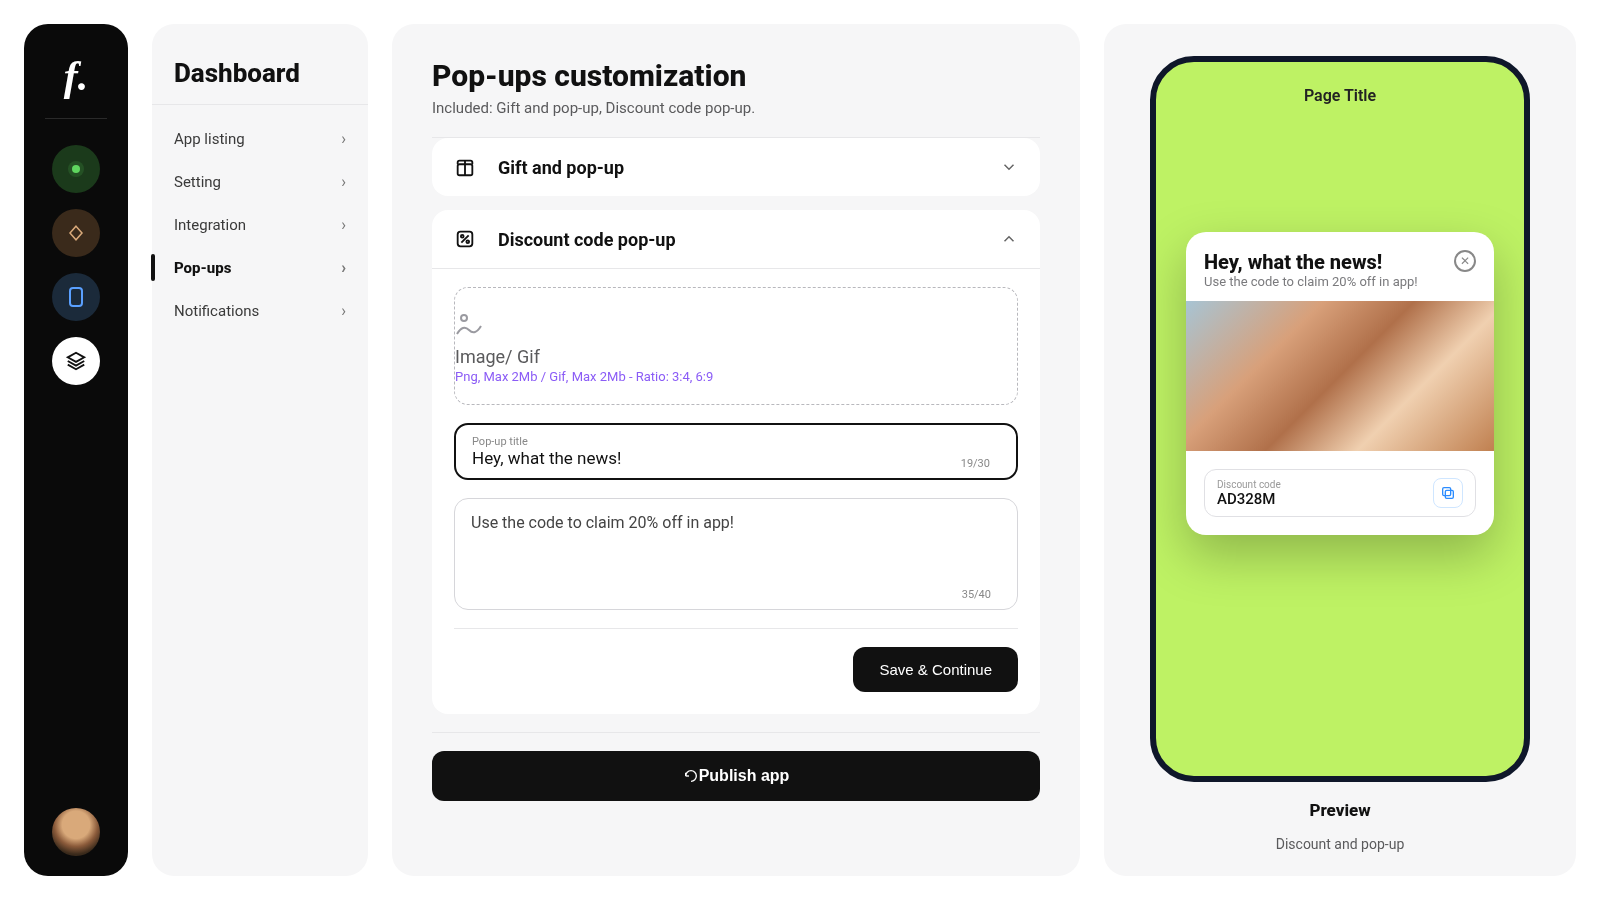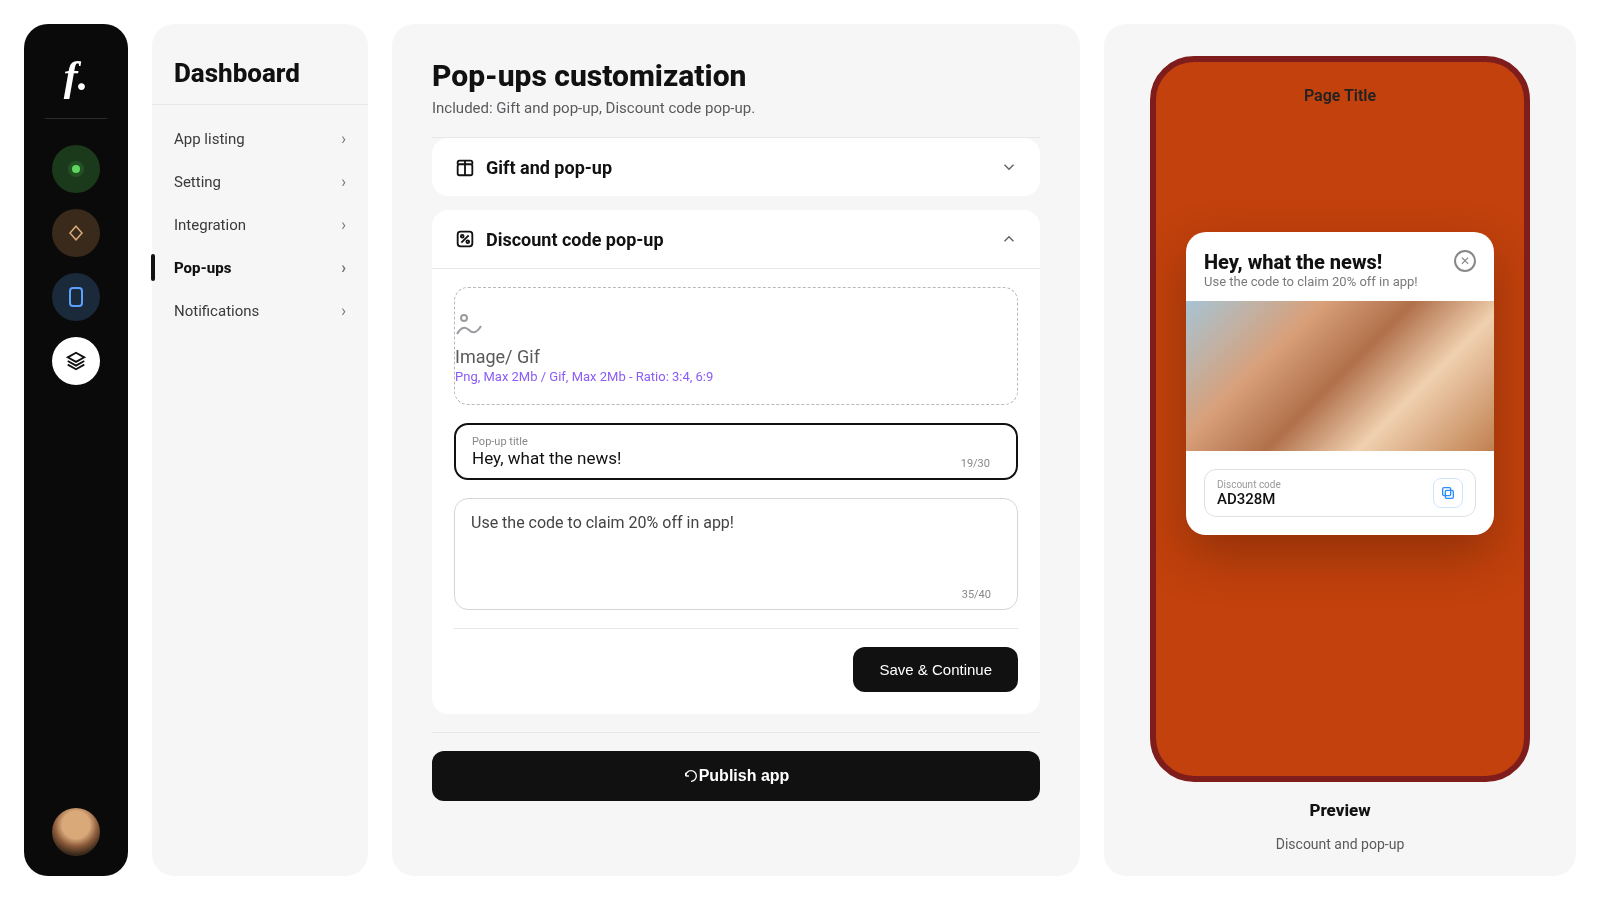--- a/index.html
+++ b/index.html
@@ -22,21 +22,21 @@
 .side-item.active { font-weight: 800; color: #111; }
 .side-item.active::before { content:''; position:absolute; left:-1px; top:8px; bottom:8px; width:4px; background:#111; border-radius:4px; }
 .chev { font-size: 16px; color: #777; }
 
 
 .main { flex: 1; background: #f6f6f7; border-radius: 22px; margin: 24px 0 24px 24px; padding: 34px 40px 28px; overflow-y: auto; }
 .main-title { font-size: 30px; font-weight: 800; color: #111; margin-bottom: 6px; }
 .main-sub { font-size: 15px; color: #5a5a5c; padding-bottom: 20px; border-bottom: 1px solid #e7e7e9; }
 
 .section { background: #fff; border-radius: 16px; margin-bottom: 14px; }
-.sec-head { display: flex; align-items: center; padding: 18px 22px; cursor: pointer; gap: 10px; }
+.sec-head { display: flex; align-items: center; padding: 18px 22px; cursor: pointer; gap: 22px; }
 .sec-label { font-size: 18px; font-weight: 700; flex:1; color:#111; }
 .sec-chev { color:#666; }
 .sec-body { border-top: 1px solid #e7e7e9; padding: 18px 22px 22px; }
 
 .dropzone { border: 1.5px dashed #b8b8bd; border-radius: 14px; padding: 24px 0 20px; text-align:left; margin-bottom: 18px; cursor:pointer; }
 .dz-icon { color:#9a9aa0; margin-bottom:6px; }
 .dz-title { font-size: 18px; color:#5a5a5c; }
 .dz-sub { font-size: 13px; color:#8b5cf6; margin-top:2px; }
 
 .field-box { border: 2px solid #111; border-radius: 14px; padding: 10px 16px 10px 16px; position: relative; margin-bottom: 18px; }
@@ -48,21 +48,21 @@
 .textarea-box textarea { border:none; outline:none; width:100%; resize:none; font-size:16px; color:#444; font-family: inherit; height:78px; }
 
 .btn-row { border-top:1px solid #e7e7e9; padding-top:18px; display:flex; justify-content:flex-end; }
 .btn-dark { background:#111; color:#fff; border:none; border-radius:12px; padding:14px 26px; font-size:15px; font-weight:400; cursor:pointer; }
 
 .publish-sep { border-top: 1px solid #e7e7e9; margin: 18px 0 18px; }
 .publish-btn { width:100%; background:#111; color:#fff; border:none; border-radius:12px; padding:16px 0; font-size:16px; font-weight:600; cursor:pointer; display:flex; align-items:center; justify-content:center; gap:0; }
 
 
 .preview { width: 472px; background: #f6f6f7; border-radius: 22px; margin: 24px 24px 24px 24px; display:flex; flex-direction:column; align-items:center; padding: 32px 30px 24px; }
-.phone { border: 6px solid #7f1d1d; border-radius: 44px; width: 380px; height: 820px; background: #c2410c; position: relative; overflow:hidden; }
+.phone { border: 6px solid #0f172a; border-radius: 44px; width: 380px; height: 820px; background: #bef264; position: relative; overflow:hidden; }
 .phone .page-title { text-align:center; padding-top:24px; font-size:16px; font-weight:600; color:#222; }
 .popup-card { position:absolute; left:30px; right:30px; top:170px; background:#fff; border-radius:20px; padding:18px 18px 18px; box-shadow: 0 20px 50px rgba(0,0,0,.25); }
 .popup-title-row { display:flex; align-items:flex-start; justify-content:space-between; }
 .popup-title { font-size:20px; font-weight:800; color:#111; }
 .popup-close { width:22px; height:22px; border:2px solid #888; border-radius:50%; display:flex; align-items:center; justify-content:center; color:#888; font-size:12px; cursor:pointer; }
 .popup-sub { font-size:13px; color:#7a7a7d; margin-bottom:12px; }
 .popup-img { width: calc(100% + 36px); margin-left:-18px; height: 150px; background: linear-gradient(135deg, #a7c4d4 0%, #d8a07a 30%, #b0704a 50%, #f0d0b0 70%, #c08050 100%); background-size: cover; }
 .code-box { border:1px solid #e0e0e4; border-radius:12px; margin-top:18px; padding:8px 12px; display:flex; align-items:center; justify-content:space-between; }
 .code-col { display:flex; flex-direction:column; }
 .code-label { font-size:10px; color:#999; }

